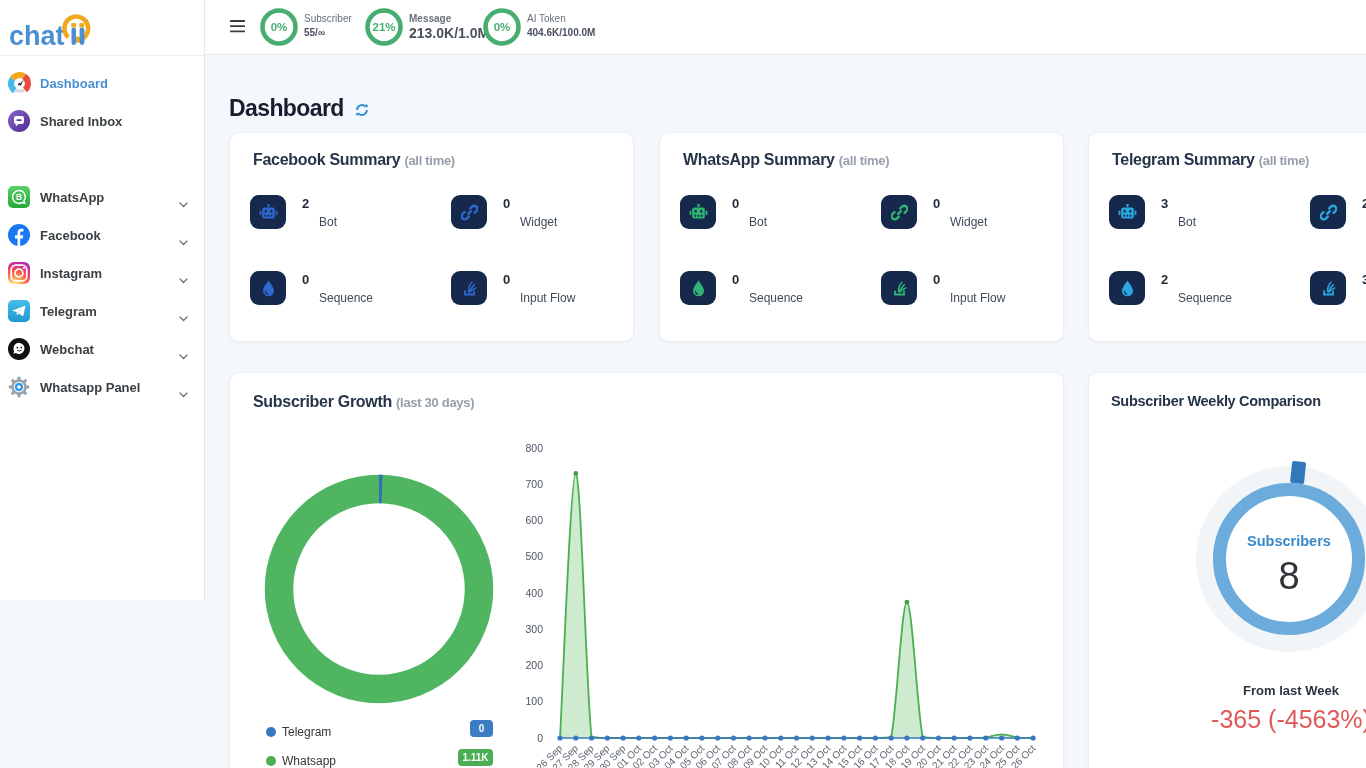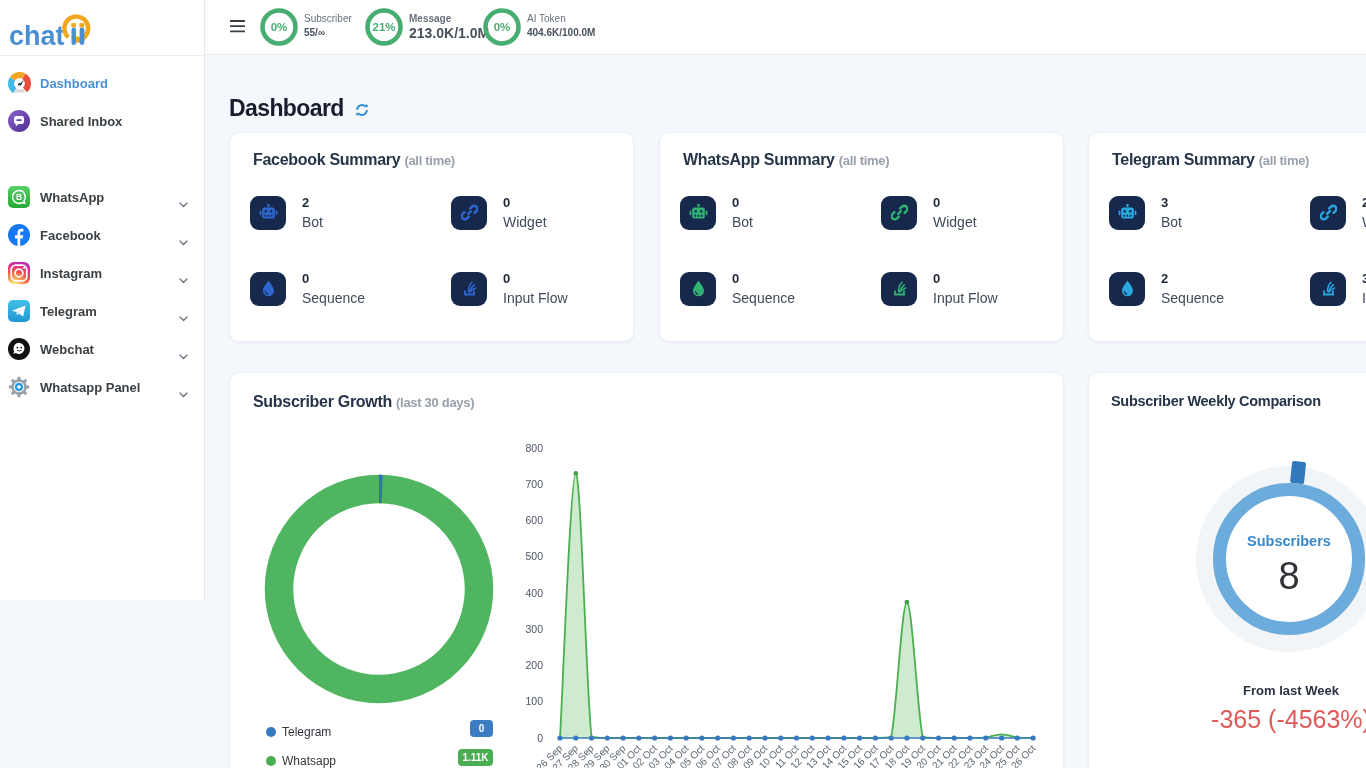--- a/index.html
+++ b/index.html
@@ -13,21 +13,21 @@
 .topbar { position:absolute; left:205px; top:0; width:1161px; height:55px; background:#fff; border-bottom:1px solid #e7eaee; }
 .tb { z-index:6; }
 .h1 { position:absolute; left:229px; top:95px; font-size:23px; font-weight:bold; letter-spacing:-0.6px; color:#171d2c; }
 .card { position:absolute; background:#fff; border:1px solid #eceff3; border-radius:10px; box-shadow:0 1px 3px rgba(20,40,80,0.05); }
 .ctitle { position:absolute; font-size:16px; font-weight:bold; letter-spacing:-0.3px; color:#253449; white-space:nowrap; }
 .small { font-size:13px; font-weight:bold; color:#98a0ab; }
 .tile { position:absolute; display:flex; align-items:center; }
 .tico { width:36px; height:34px; background:#16294d; border-radius:9px; display:flex; align-items:center; justify-content:center; }
 .ttx { margin-left:16px; }
 .tnum { font-size:13px; font-weight:bold; color:#1f2937; }
-.tlab { font-size:14px; color:#3f4b5a; margin-top:4px; }
+.tlab { font-size:12px; color:#3f4b5a; margin-top:4px;margin-left:17px; }
 .ldot { display:inline-block; width:10px; height:10px; border-radius:50%; vertical-align:-1px; }
 .ltx { font-size:12px; color:#32373c; margin-left:6px; }
 svg text { font-family:"Liberation Sans", sans-serif; }
 </style></head>
 <body>
 <div class="topbar"></div>
 <svg class="abs tb" style="left:230px;top:20px" width="15" height="13" viewBox="0 0 15 13">
 <rect y="0" width="15" height="1.9" rx="0.5" fill="#3a3f44"></rect>
     <rect y="5.2" width="15" height="1.9" rx="0.5" fill="#3a3f44"></rect>
     <rect y="10.4" width="15" height="1.9" rx="0.5" fill="#3a3f44"></rect>

